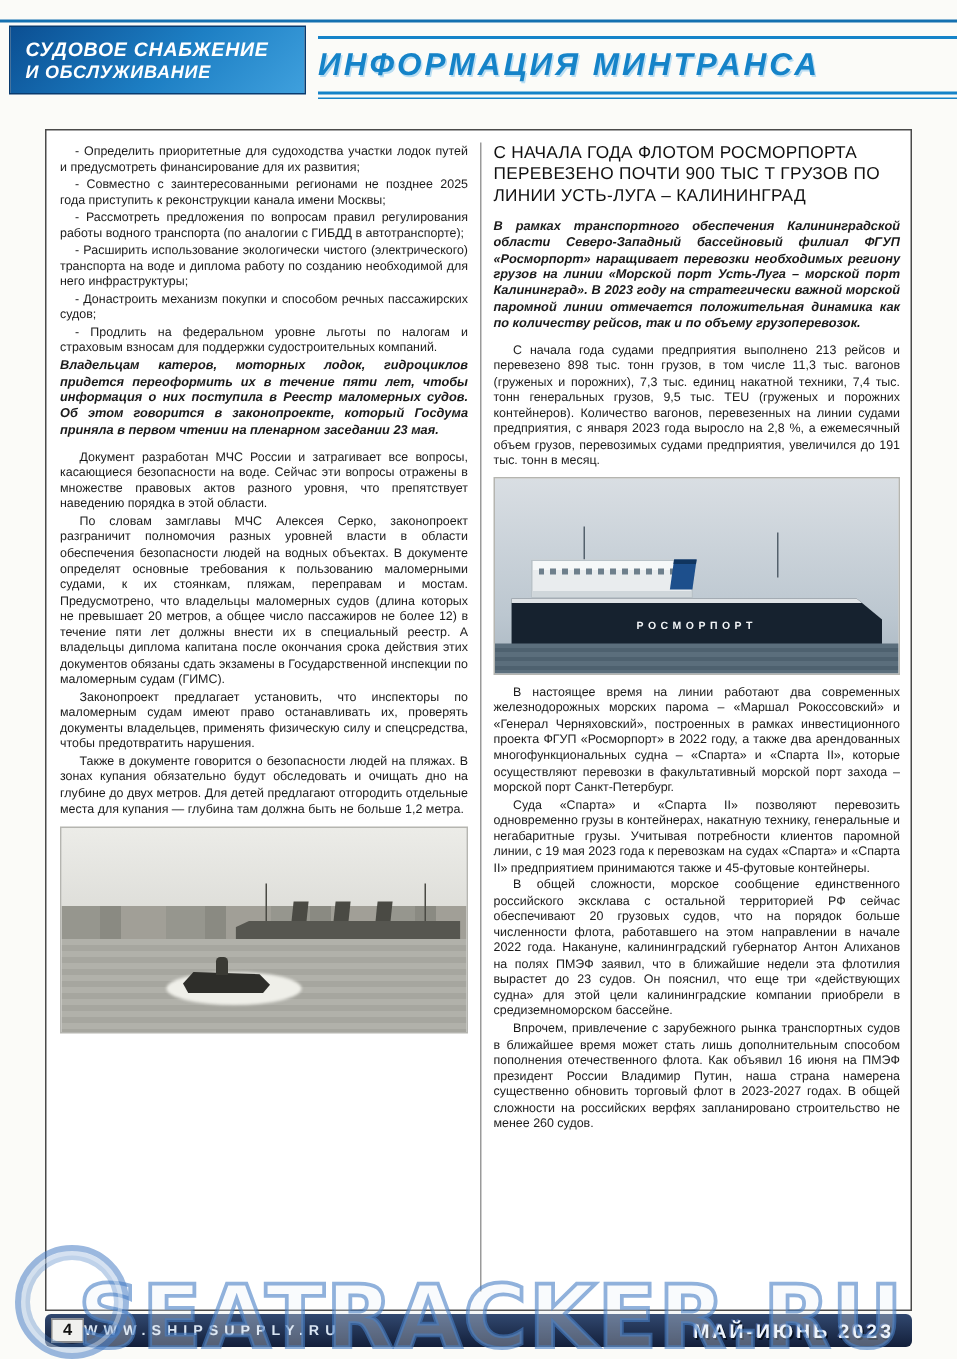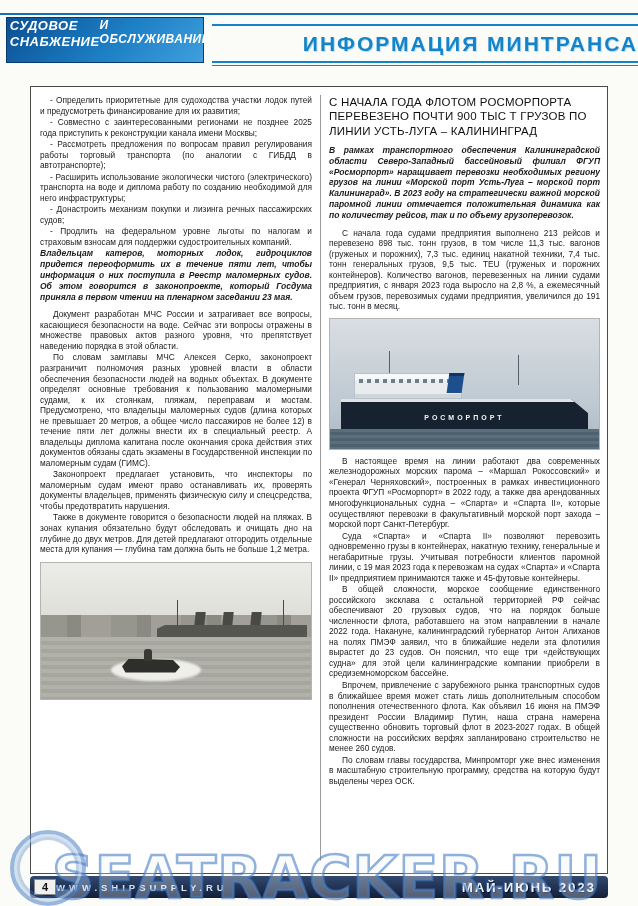--- a/index.html
+++ b/index.html
@@ -9,29 +9,29 @@
     background:#fbfbf8; overflow:hidden;
     font-family:"Liberation Sans", sans-serif; color:#1a1a1a;
   }
 
   
   .top-rule { position:absolute; top:13px; left:0; width:100%; height:2px; background:#1470b0; }
   .logo-box {
     position:absolute; top:17px; left:6px; width:198px; height:46px;
     background:linear-gradient(135deg,#0b4f93,#1d7fc4 55%,#3fa0dd);
     border:1px solid #083a6e; color:#fff; font-style:italic; font-weight:bold;
-    display:flex; justify-content:center; padding-left:10px;
+    display:flex; flex-direction:column; justify-content:center; padding-left:10px;
     text-transform:uppercase; letter-spacing:.5px;
   }
   .logo-box .l1 { font-size:13px; line-height:1.2; }
   .logo-box .l2 { font-size:12px; line-height:1.2;font-style:italic; }
   .section-title-wrap {
     position:absolute; top:24px; left:212px; width:426px;
     border-top:2px solid #1583c8; border-bottom:2px solid #1583c8;
-    padding:6px 0 5px 0; text-align:right;
+    padding:6px 0 5px 0; text-align:left;font-style:italic;
   }
   .section-title-wrap:after {
     content:""; position:absolute; left:0; right:0; bottom:-5px; height:1px; background:#1583c8;
   }
   .section-title {
     font-size:21px; font-weight:800; letter-spacing:2px; color:#1583c8;
     text-shadow:1px 1px 0 #b9ddf2; white-space:nowrap;
   }
 
   
@@ -138,23 +138,23 @@
   <div class="section-title-wrap">
     <div class="section-title">ИНФОРМАЦИЯ МИНТРАНСА</div>
   </div>
 
   <div class="frame">
     <div class="col-divider"></div>
 
     <div class="col col-left">
       <p class="cont-p bullet">- Определить приоритетные для судоходства участки лодок путей и предусмотреть финансирование для их развития;</p>
       <p class="cont-p bullet">- Совместно с заинтересованными регионами не позднее 2025 года приступить к реконструкции канала имени Москвы;</p>
-      <p class="cont-p bullet">- Рассмотреть предложения по вопросам правил регулирования работы торговый транспорта (по аналогии с ГИБДД в автотранспорте);</p>
+      <p class="cont-p bullet">- Рассмотреть предложения по вопросам правил регулирования работы водного транспорта (по аналогии с ГИБДД в автотранспорте);</p>
       <p class="cont-p bullet">- Расширить использование экологически чистого (электрического) транспорта на воде и диплома работу по созданию необходимой для него инфраструктуры;</p>
-      <p class="cont-p bullet">- Донастроить механизм покупки и лизинга речных пассажирских судов;</p>
+      <p class="cont-p bullet">- Донастроить механизм покупки и способом речных пассажирских судов;</p>
       <p class="cont-p bullet">- Продлить на федеральном уровне льготы по налогам и страховым взносам для поддержки судостроительных компаний.</p>
 
       <p class="lead">Владельцам катеров, моторных лодок, гидроциклов придется переоформить их в течение пяти лет, чтобы информация о них поступила в Реестр маломерных судов. Об этом говорится в законопроекте, который Госдума приняла в первом чтении на пленарном заседании 23 мая.</p>
       <p class="body-p">Документ разработан МЧС России и затрагивает все вопросы, касающиеся безопасности на воде. Сейчас эти вопросы отражены в множестве правовых актов разного уровня, что препятствует наведению порядка в этой области.</p>
       <p class="body-p">По словам замглавы МЧС Алексея Серко, законопроект разграничит полномочия разных уровней власти в области обеспечения безопасности людей на водных объектах. В документе определят основные требования к пользованию маломерными судами, к их стоянкам, пляжам, переправам и мостам. Предусмотрено, что владельцы маломерных судов (длина которых не превышает 20 метров, а общее число пассажиров не более 12) в течение пяти лет должны внести их в специальный реестр. А владельцы диплома капитана после окончания срока действия этих документов обязаны сдать экзамены в Государственной инспекции по маломерным судам (ГИМС).</p>
       <p class="body-p">Законопроект предлагает установить, что инспекторы по маломерным судам имеют право останавливать их, проверять документы владельцев, применять физическую силу и спецсредства, чтобы предотвратить нарушения.</p>
       <p class="body-p">Также в документе говорится о безопасности людей на пляжах. В зонах купания обязательно будут обследовать и очищать дно на глубине до двух метров. Для детей предлагают отгородить отдельные места для купания — глубина там должна быть не больше 1,2 метра.</p>
 
       <div class="photo photo-aurora">
         <div class="ap-buildings"></div>
@@ -188,21 +188,20 @@
         <div class="fp-hull">
           <span class="fp-name">РОСМОРПОРТ</span>
         </div>
         <div class="fp-sea"></div>
       </div>
 
       <p class="body-p">В настоящее время на линии работают два современных железнодорожных морских парома – «Маршал Рокоссовский» и «Генерал Черняховский», построенных в рамках инвестиционного проекта ФГУП «Росморпорт» в 2022 году, а также два арендованных многофункциональных судна – «Спарта» и «Спарта II», которые осуществляют перевозки в факультативный морской порт захода – морской порт Санкт-Петербург.</p>
       <p class="body-p">Суда «Спарта» и «Спарта II» позволяют перевозить одновременно грузы в контейнерах, накатную технику, генеральные и негабаритные грузы. Учитывая потребности клиентов паромной линии, с 19 мая 2023 года к перевозкам на судах «Спарта» и «Спарта II» предприятием принимаются также и 45-футовые контейнеры.</p>
       <p class="body-p">В общей сложности, морское сообщение единственного российского эксклава с остальной территорией РФ сейчас обеспечивают 20 грузовых судов, что на порядок больше численности флота, работавшего на этом направлении в начале 2022 года. Накануне, калининградский губернатор Антон Алиханов на полях ПМЭФ заявил, что в ближайшие недели эта флотилия вырастет до 23 судов. Он пояснил, что еще три «действующих судна» для этой цели калининградские компании приобрели в средиземноморском бассейне.</p>
       <p class="body-p">Впрочем, привлечение с зарубежного рынка транспортных судов в ближайшее время может стать лишь дополнительным способом пополнения отечественного флота. Как объявил 16 июня на ПМЭФ президент России Владимир Путин, наша страна намерена существенно обновить торговый флот в 2023-2027 годах. В общей сложности на российских верфях запланировано строительство не менее 260 судов.</p>
-      <p class="body-p">По словам главы государства, Минпромторг уже внес изменения в масштабную строительную программу, средства на которую будут выделены через ОСК.</p>
     </div>
   </div>
 
   <div class="footer">
     <div class="page-num">4</div>
     <div class="site">WWW.SHIPSUPPLY.RU</div>
     <div class="issue">МАЙ-ИЮНЬ 2023</div>
   </div>
 
   <div class="stamp"></div>

